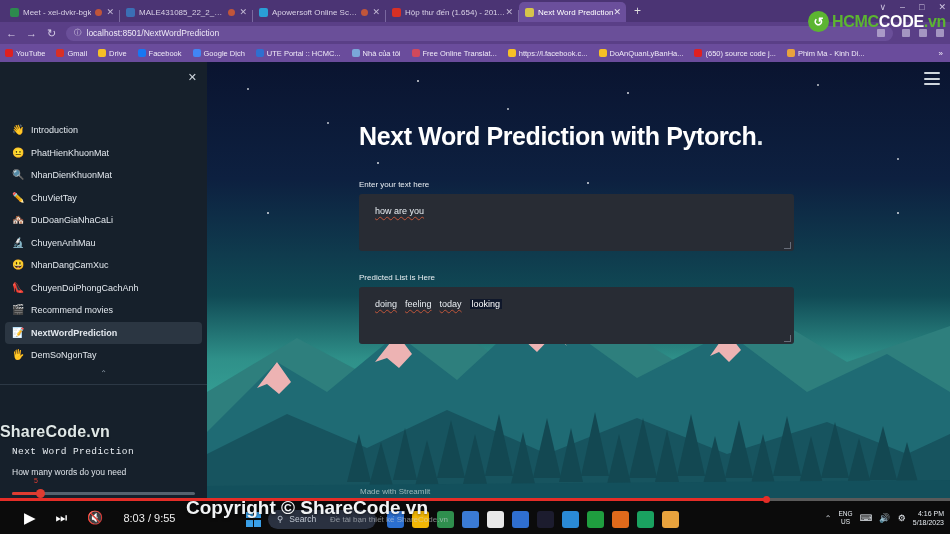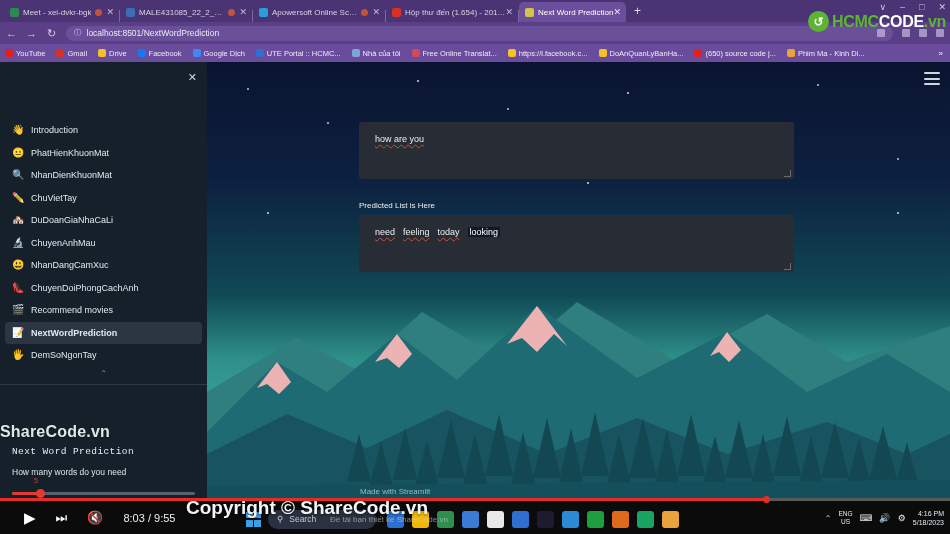--- a/index.html
+++ b/index.html
@@ -350,30 +350,34 @@
       </svg>
     </div>
 
     <div class="hamburger">
       <i></i>
         <i></i>
         <i></i>
     </div>
 
     <div class="main">
-
+      <div class="app-title">
+        <span>Next Word Prediction with Pytorch</span><span class="dot">.</span>
+      </div>
+
+      <div class="field-label">Enter your text here</div>
       <div class="ta">
         <span class="val">how are you</span>
         <span class="grip"></span>
       </div>
 
       <div class="field-label label2">Predicted List is Here</div>
       <div class="ta ta2">
         <div class="chips" id="chips">
-            <span class="chip">need</span>
+            <span class="chip">doing</span>
             <span class="chip">feeling</span>
             <span class="chip">today</span>
             <span class="chip sel">looking</span>
           </div>
         <span class="grip"></span>
       </div>
     </div>
 
     <div class="made-with" style="position:absolute;left:360px;top:425px;text-align:right;">Made with Streamlit</div>
 

